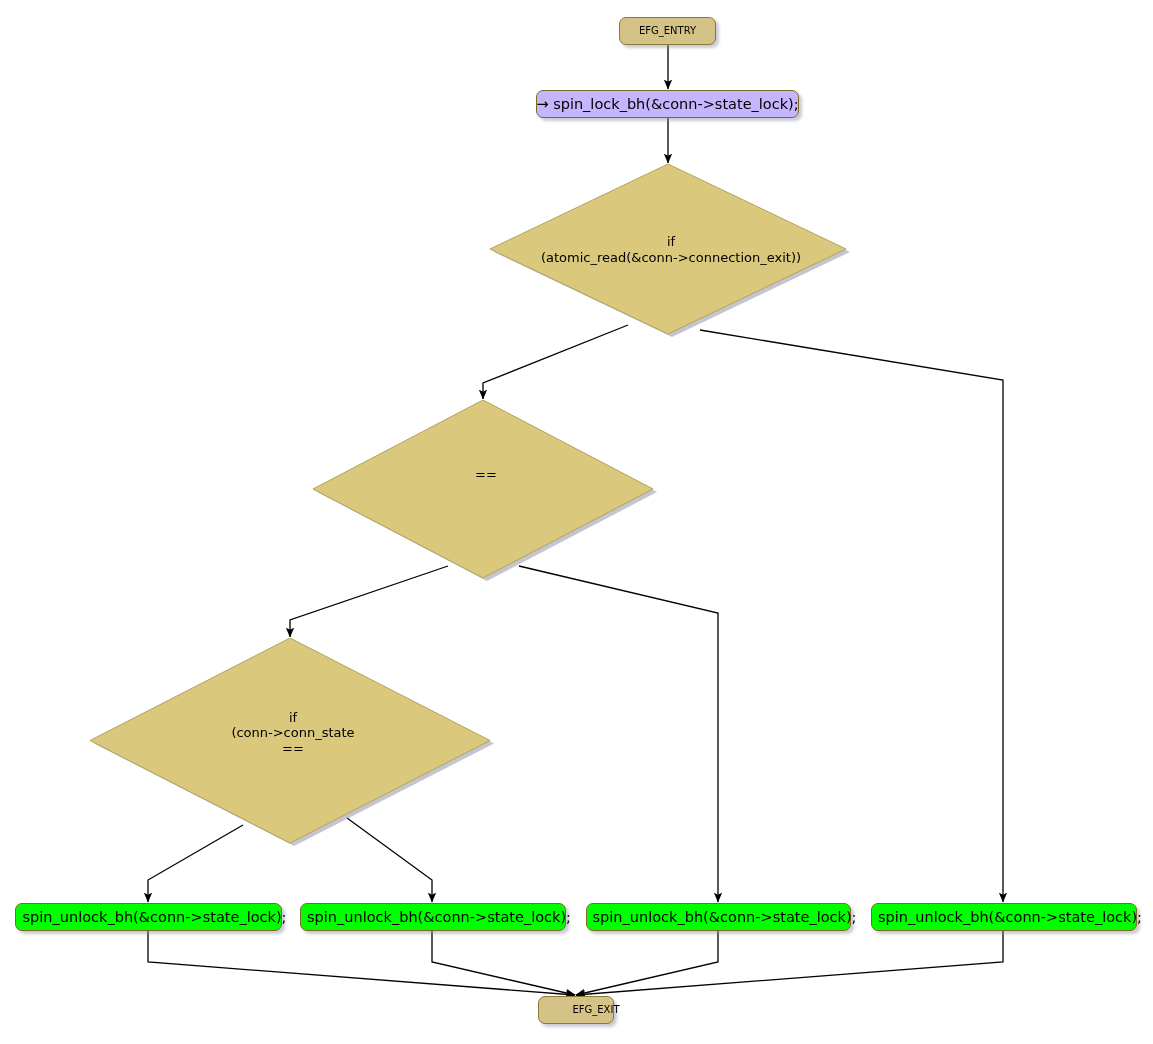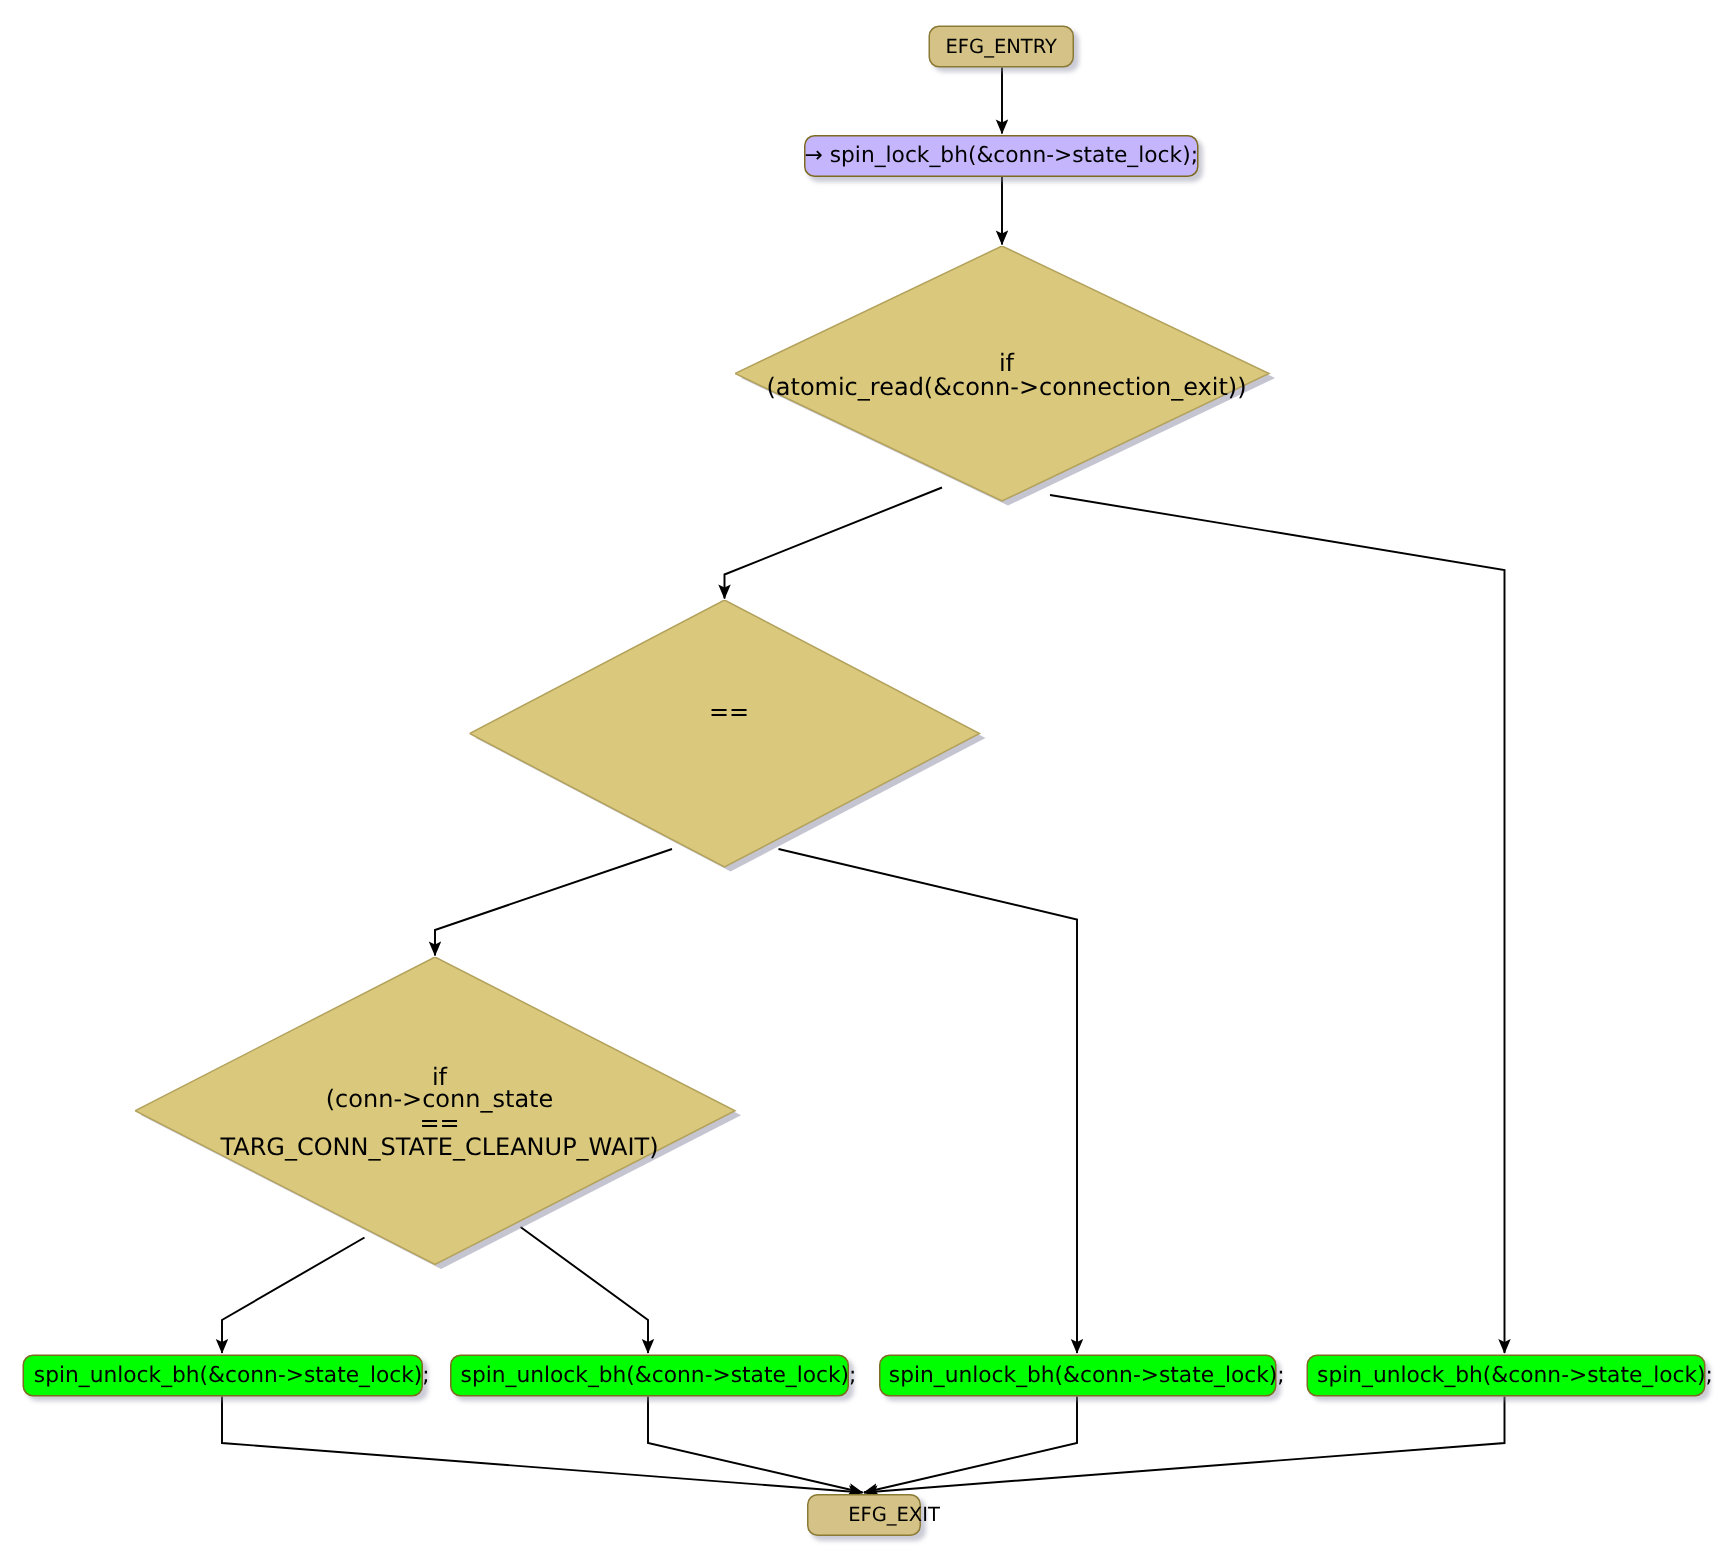--- a/index.html
+++ b/index.html
@@ -30,21 +30,21 @@
     position: absolute;
     box-sizing: border-box;
   }
 
   
   .term {
     background: #d5c286;
     border: 1px solid #8b7a35;
     border-radius: 7px;
     color: #000000;
-    font-size: 13px;
+    font-size: 10px;
     line-height: 1;
     display: flex;
     align-items: center;
     justify-content: center;
     box-shadow: 3px 3px 3px rgba(140,140,165,0.45);
     white-space: nowrap;
   }
 
   
   .act {
@@ -76,21 +76,21 @@
     position: absolute;
     left: 0; top: 0;
     width: 100%;
     height: 100%;
   }
   .diamond-label {
     position: absolute;
     left: 0;
     width: 100%;
     text-align: center;
-    font-size: 16px;
+    font-size: 13px;
     line-height: 15.6px;
     color: #000000;
     white-space: pre;
     pointer-events: none;
   }
 </style>
 </head>
 <body>
 
 <div id="canvas">
@@ -134,21 +134,21 @@
           <polygon points="174,3 344,92 174,181 4,92" fill="#8c8ca5" opacity="0.5"></polygon>
           <polygon points="170,0 340,89 170,178 0,89" fill="#dac87d" stroke="#b3a25c" stroke-width="1"></polygon>
         </svg>
         <div class="diamond-label" style="top: 66.6px;"><div>==</div></div>
       </div>
       <div class="diamond-wrap" style="left: 90px; top: 637.5px; width: 406px; height: 211px;">
         <svg class="diamond-shape" viewBox="0 0 406 211">
           <polygon points="204,3 404,105.5 204,208 4,105.5" fill="#8c8ca5" opacity="0.5"></polygon>
           <polygon points="200,0 400,102.5 200,205 0,102.5" fill="#dac87d" stroke="#b3a25c" stroke-width="1"></polygon>
         </svg>
-        <div class="diamond-label" style="top: 72.3px;"><div>if</div><div>(conn-&gt;conn_state</div><div>==</div><div>TARG_CONN_STATE_CLEANUP_WAIT)</div></div>
+        <div class="diamond-label" style="top: 72.3px;"><div>if</div><div>(conn-&gt;conn_state</div><div>==</div></div>
       </div>
       <div class="node act act-green" style="left: 15px; top: 903px; width: 267px; height: 28px;">
         <span>spin_unlock_bh(&amp;conn-&gt;state_lock);</span>
       </div>
       <div class="node act act-green" style="left: 300px; top: 903px; width: 266px; height: 28px;">
         <span>spin_unlock_bh(&amp;conn-&gt;state_lock);</span>
       </div>
       <div class="node act act-green" style="left: 586px; top: 903px; width: 265px; height: 28px;">
         <span>spin_unlock_bh(&amp;conn-&gt;state_lock);</span>
       </div>

